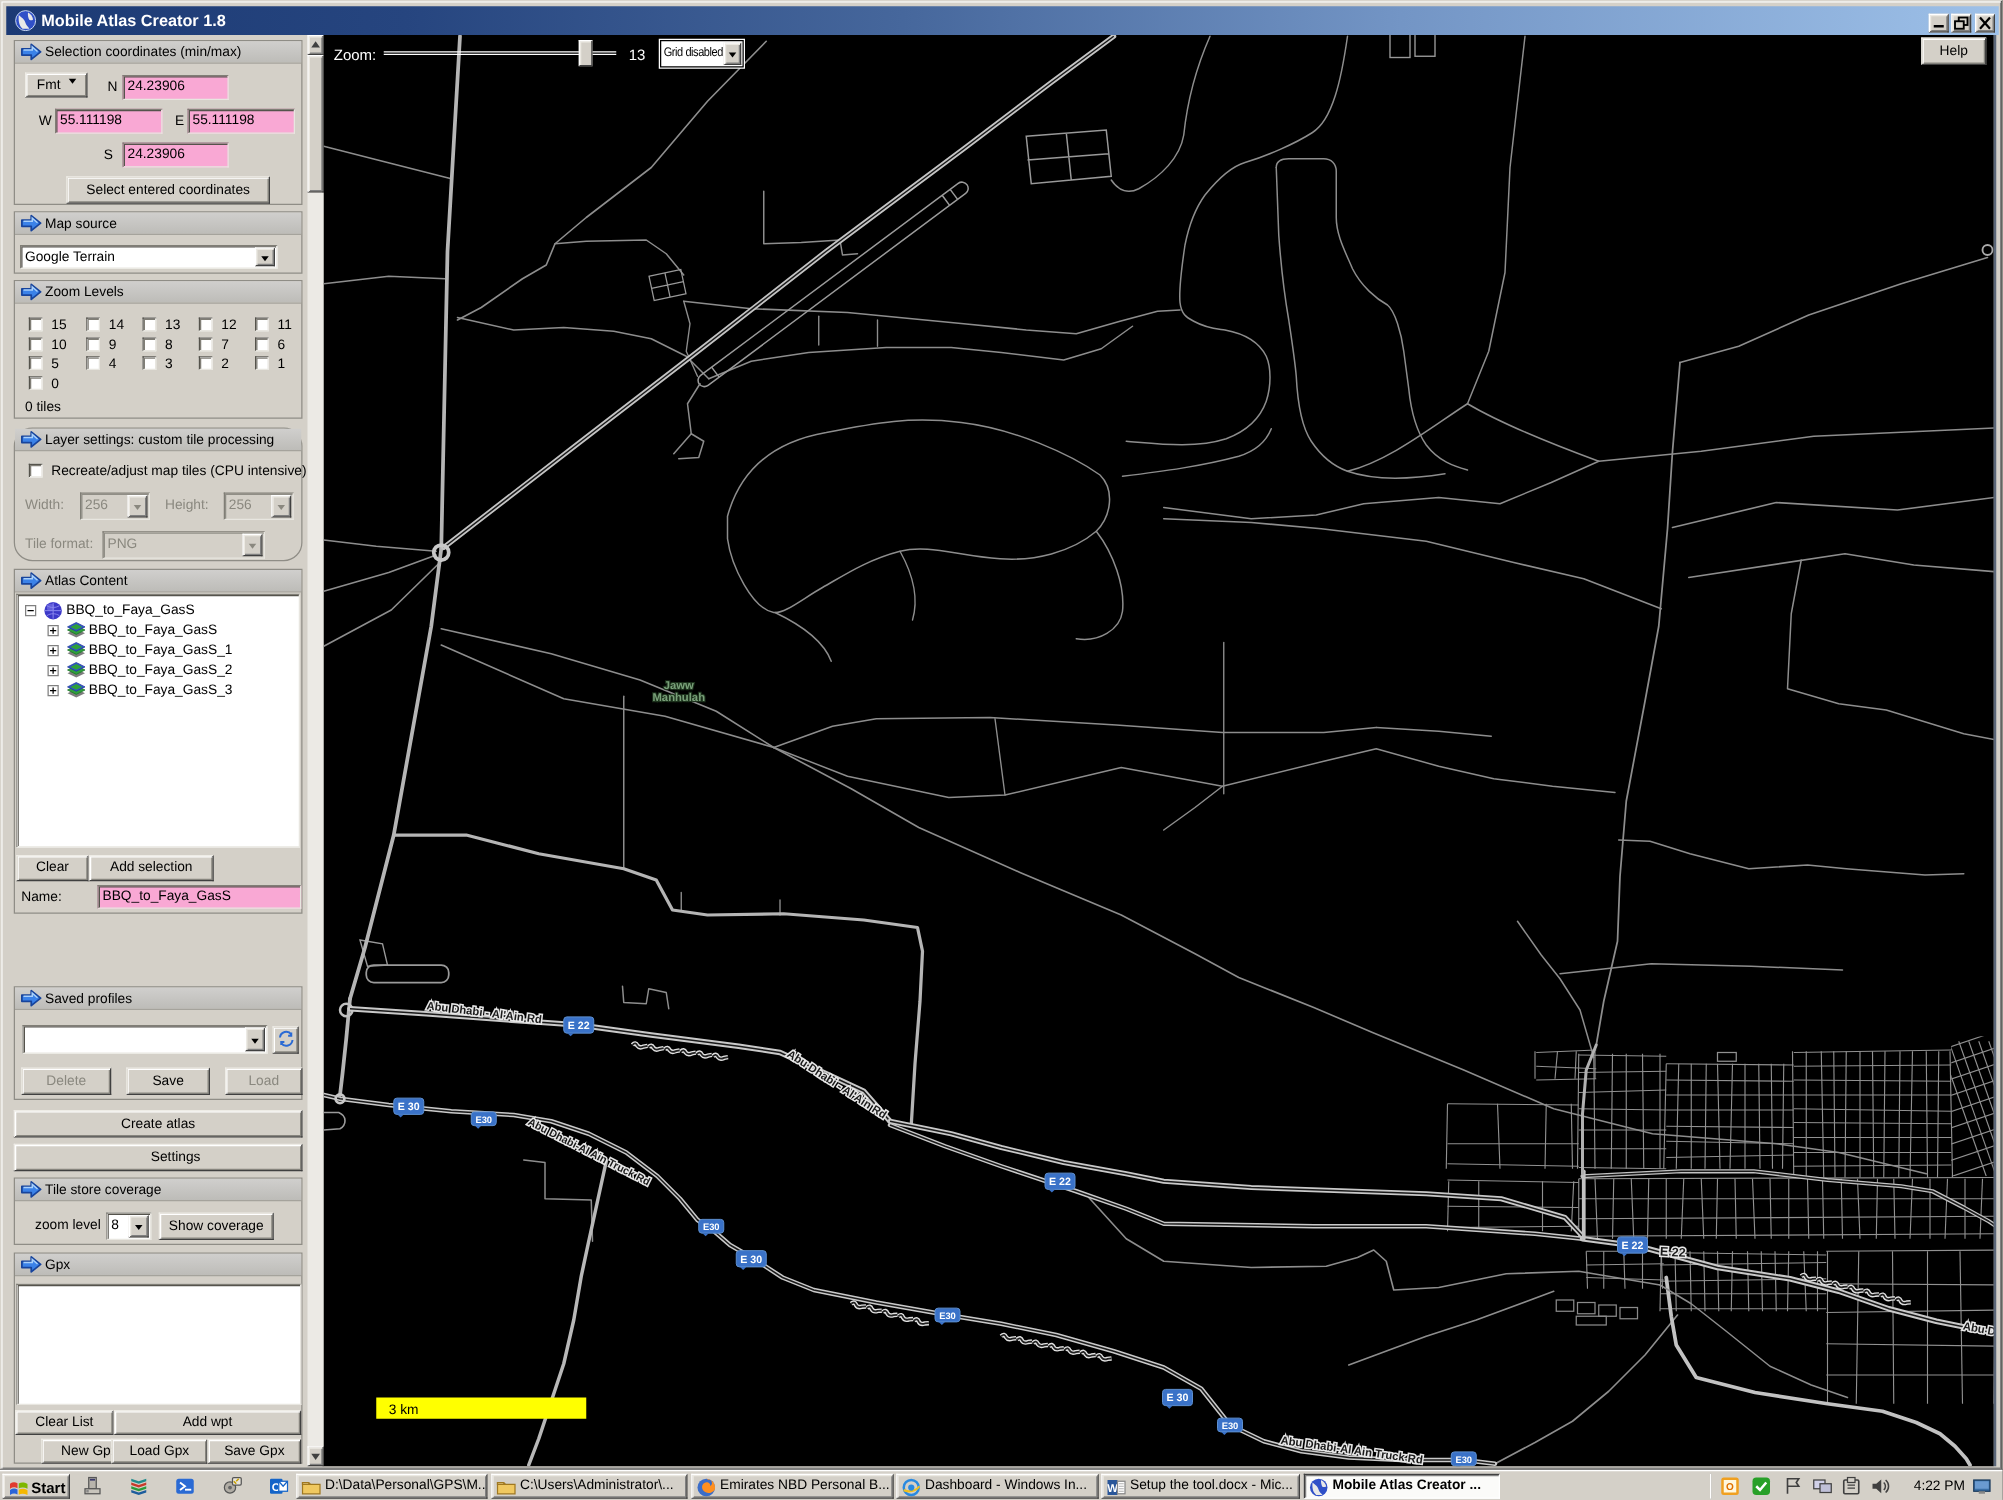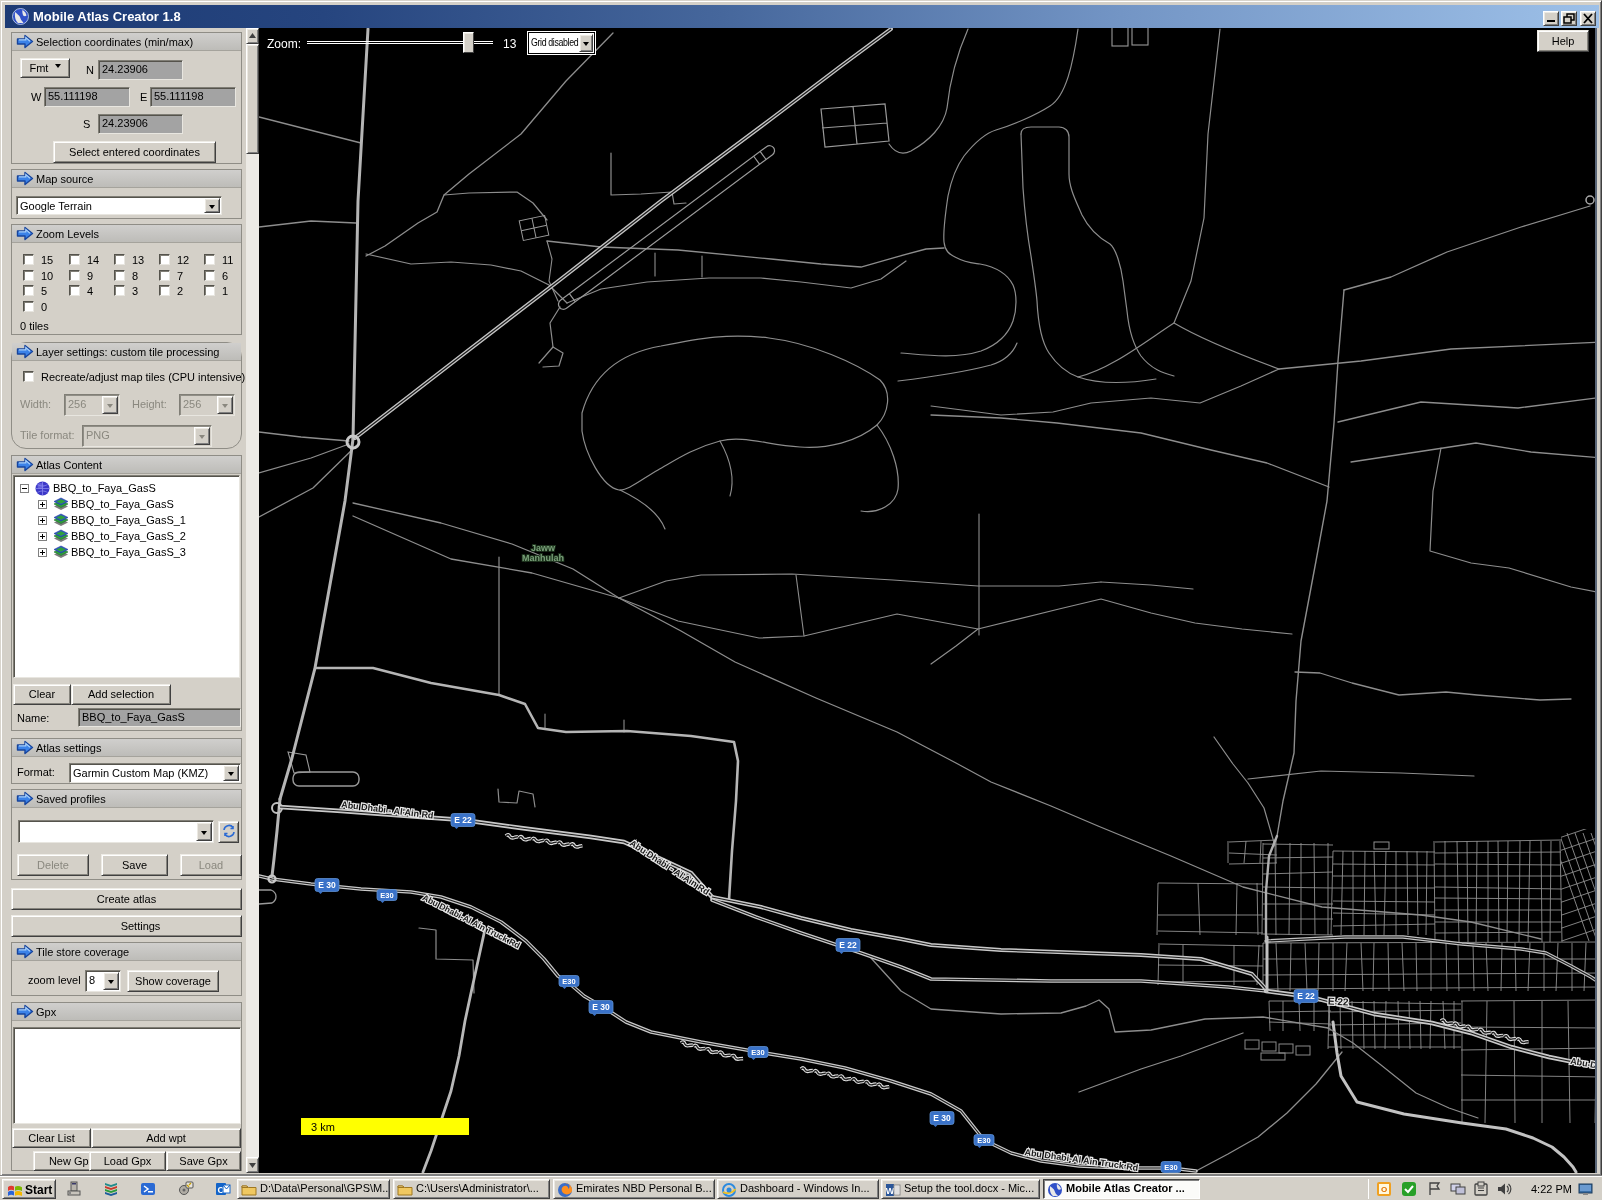--- a/index.html
+++ b/index.html
@@ -18,21 +18,21 @@
  font-size:9px;text-align:center;line-height:13px;font-weight:bold;}
 
 #panel{position:absolute;left:4px;top:27px;width:241px;height:1145px;background:#d4d0c8;}
 .sect{position:absolute;left:6px;width:231px;border:1px solid #8f8d86;background:#d4d0c8;}
 .shead{position:relative;height:18px;background:linear-gradient(180deg,#d0cfcd,#bdbcb8);
  border-bottom:1px solid #a5a39c;line-height:18px;padding-left:24px;font-size:11px;}
 .arrow{position:absolute;left:4px;top:1px;width:18px;height:15px;}
 .btn{background:#d4d0c8;border:1px solid;border-color:#eeece6 #404040 #404040 #eeece6;
  box-shadow:inset 1px 1px 0 #fff, inset -1px -1px 0 #87857e;
  font-size:11px;text-align:center;color:#000;}
-.fld{background:#a3a3a3;border:1px solid;border-color:#807e76 #e8e6e0 #e8e6e0 #807e76;
+.fld{background:#f9a8d4;border:1px solid;border-color:#807e76 #e8e6e0 #e8e6e0 #807e76;
  box-shadow:inset 1px 1px 0 #55534c;font-size:11px;padding:2px 1px 0 3px;white-space:nowrap;overflow:hidden;}
 .cmb{background:#fff;border:1px solid;border-color:#807e76 #e8e6e0 #e8e6e0 #807e76;
  box-shadow:inset 1px 1px 0 #55534c;font-size:11px;}
 .cmbtxt{position:absolute;left:3px;top:3px;white-space:nowrap;}
 .cmbbtn{position:absolute;right:1px;top:1px;bottom:1px;width:16px;background:#d4d0c8;
  border:1px solid;border-color:#fff #404040 #404040 #fff;box-shadow:inset 1px 1px 0 #ece9e2, inset -1px -1px 0 #808080;}
 .darr{position:absolute;left:50%;top:50%;margin:-1px 0 0 -3px;width:0;height:0;
  border:3px solid transparent;border-top:4px solid #000;}
 .darr.dis{border-top-color:#8a887f;}
 .cmb.dis{background:#d4d0c8;color:#8a887f;box-shadow:inset 1px 1px 0 #908e86;}
@@ -228,33 +228,20 @@
               <path d="M8 3.5 L15 7 L8 10.5 L1 7 Z" fill="#2fa03c" stroke="#1c7426" stroke-width="0.6"></path>
               <path d="M8 1 L15 4.5 L8 8 L1 4.5 Z" fill="#3056c8" stroke="#20389c" stroke-width="0.6"></path>
               <path d="M8 2.2 L12.8 4.5 L8 6.8 L3.2 4.5 Z" fill="#2fa03c"></path>
             </svg>
             <div class="lbl" style="left:57px;top:70px;">BBQ_to_Faya_GasS_3</div>
           </div>
           <div class="btn abs" style="left:1px;top:228px;width:58px;height:21px;line-height:19px;">Clear</div>
           <div class="btn abs" style="left:59px;top:228px;width:100px;height:21px;line-height:19px;">Add selection</div>
           <div class="lbl" style="left:5px;top:256px;">Name:</div>
           <div class="fld abs" style="left:66px;top:252px;width:163px;height:19px;">BBQ_to_Faya_GasS</div>
-        </div>
-        <div class="sect" style="top:710px;height:46px;">
-          <div class="shead"><svg class="arrow" viewBox="0 0 18 15">
-              <path d="M1.5 5 h7.5 V1.5 L16.5 7.5 L9 13.5 V10 H1.5 Z" fill="#3b82e8" stroke="#17449c" stroke-width="1.4" stroke-linejoin="round"></path>
-              <path d="M2.8 5.9 h7 V3.6 L14 7.2" fill="none" stroke="#a8d0fa" stroke-width="1.2"></path>
-            </svg>Atlas settings</div>
-          <div class="lbl" style="left:5px;top:27px;">Format:</div>
-          <div class="cmb abs" style="left:57px;top:24px;width:172px;height:20px;">
-            <div class="cmbtxt">Garmin Custom Map (KMZ)</div>
-            <div class="cmbbtn">
-              <div class="darr"></div>
-            </div>
-          </div>
         </div>
         <div class="sect" style="top:761px;height:91px;">
           <div class="shead"><svg class="arrow" viewBox="0 0 18 15">
               <path d="M1.5 5 h7.5 V1.5 L16.5 7.5 L9 13.5 V10 H1.5 Z" fill="#3b82e8" stroke="#17449c" stroke-width="1.4" stroke-linejoin="round"></path>
               <path d="M2.8 5.9 h7 V3.6 L14 7.2" fill="none" stroke="#a8d0fa" stroke-width="1.2"></path>
             </svg>Saved profiles</div>
           <div class="cmb abs" style="left:6px;top:30px;width:196px;height:23px;">
             <div class="cmbbtn">
               <div class="darr"></div>
             </div>

